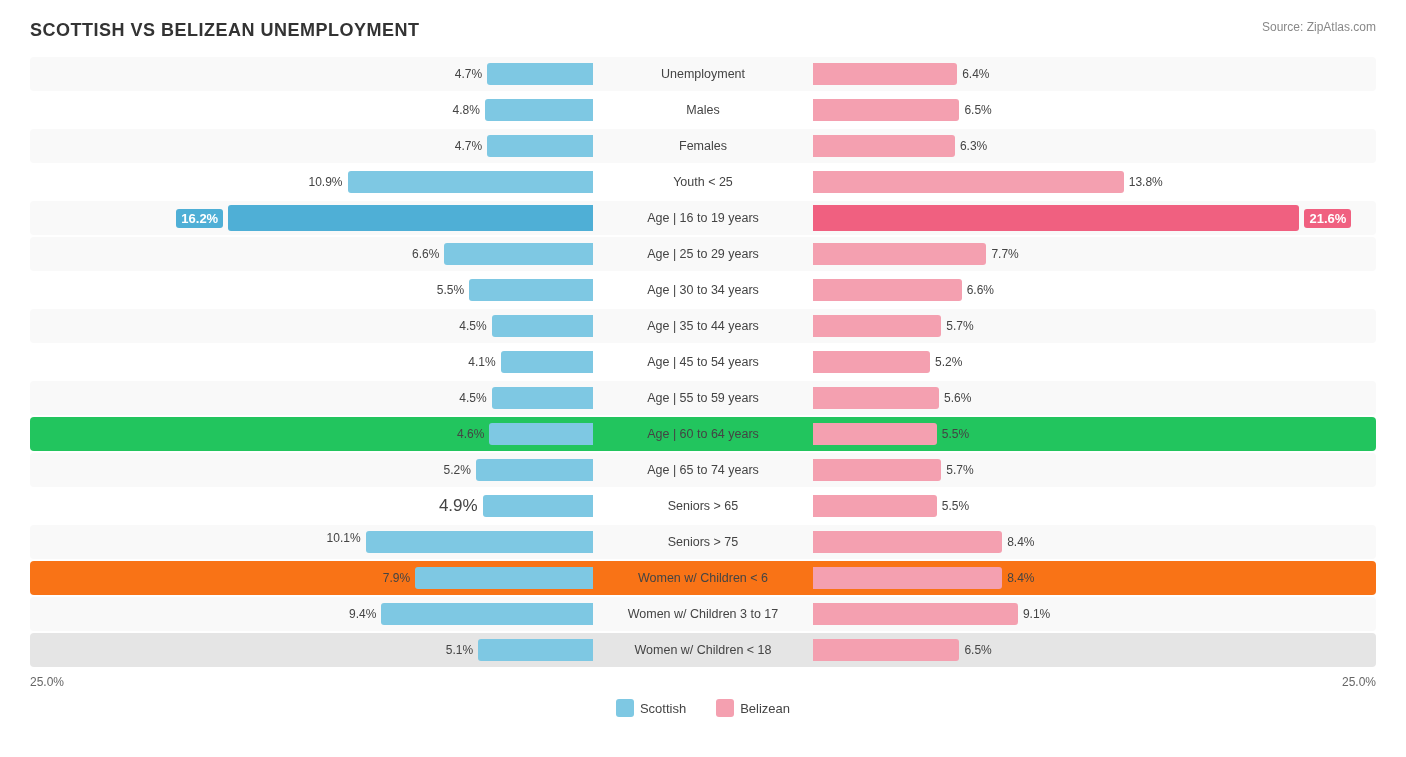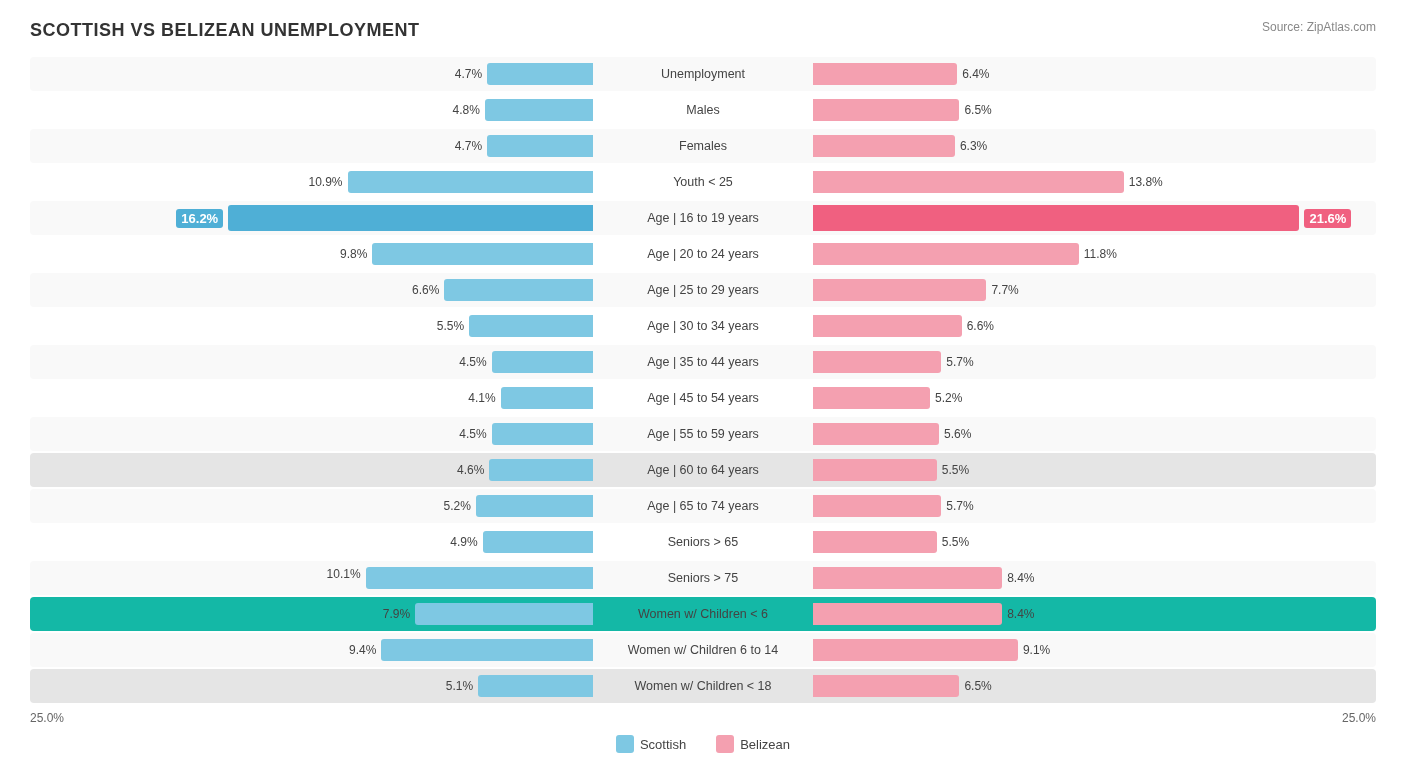--- a/index.html
+++ b/index.html
@@ -133,31 +133,20 @@
         <div style="width: calc(50% - 110px); display: flex; align-items: center; justify-content: flex-end;">
           <span style="font-size: 13px; font-weight: bold; color: rgb(255, 255, 255); background: rgb(79, 175, 214); padding: 2px 5px; border-radius: 3px; margin-right: 5px; white-space: nowrap; flex-shrink: 0;">16.2%</span>
           <div style="height: 26px; width: 64.8%; background: rgb(79, 175, 214); border-radius: 3px 0px 0px 3px; min-width: 2px; flex-shrink: 0; max-width: 100%;"></div>
         </div>
         <div style="width: 220px; text-align: center; font-size: 12.5px; color: rgb(68, 68, 68); flex-shrink: 0; z-index: 5; padding: 0px 5px;">Age | 16 to 19 years</div>
         <div style="width: calc(50% - 110px); display: flex; align-items: center; justify-content: flex-start;">
           <div style="height: 26px; width: 86.4%; background: rgb(240, 96, 128); border-radius: 0px 3px 3px 0px; min-width: 2px; flex-shrink: 0; max-width: 100%;"></div>
           <span style="font-size: 13px; font-weight: bold; color: rgb(255, 255, 255); background: rgb(240, 96, 128); padding: 2px 5px; border-radius: 3px; margin-left: 5px; white-space: nowrap; flex-shrink: 0;">21.6%</span>
         </div>
       </div>
-      <div style="display: flex; align-items: center; width: 100%; padding: 3px 0px; background: rgb(255, 255, 255); margin-bottom: 2px; border-radius: 4px; min-height: 34px;">
-        <div style="width: calc(50% - 110px); display: flex; align-items: center; justify-content: flex-end;">
-          <span style="font-size: 12px; color: rgb(68, 68, 68); margin-right: 5px; white-space: nowrap; flex-shrink: 0;">9.8%</span>
-          <div style="height: 22px; width: 39.2%; background: rgb(126, 200, 227); border-radius: 3px 0px 0px 3px; min-width: 2px; flex-shrink: 0; max-width: 100%;"></div>
-        </div>
-        <div style="width: 220px; text-align: center; font-size: 12.5px; color: rgb(68, 68, 68); flex-shrink: 0; z-index: 5; padding: 0px 5px;">Age | 20 to 24 years</div>
-        <div style="width: calc(50% - 110px); display: flex; align-items: center; justify-content: flex-start;">
-          <div style="height: 22px; width: 47.2%; background: rgb(244, 160, 176); border-radius: 0px 3px 3px 0px; min-width: 2px; flex-shrink: 0; max-width: 100%;"></div>
-          <span style="font-size: 12px; color: rgb(68, 68, 68); margin-left: 5px; white-space: nowrap; flex-shrink: 0;">11.8%</span>
-        </div>
-      </div>
       <div style="display: flex; align-items: center; width: 100%; padding: 3px 0px; background: rgb(249, 249, 249); margin-bottom: 2px; border-radius: 4px; min-height: 34px;">
         <div style="width: calc(50% - 110px); display: flex; align-items: center; justify-content: flex-end;">
           <span style="font-size: 12px; color: rgb(68, 68, 68); margin-right: 5px; white-space: nowrap; flex-shrink: 0;">6.6%</span>
           <div style="height: 22px; width: 26.4%; background: rgb(126, 200, 227); border-radius: 3px 0px 0px 3px; min-width: 2px; flex-shrink: 0; max-width: 100%;"></div>
         </div>
         <div style="width: 220px; text-align: center; font-size: 12.5px; color: rgb(68, 68, 68); flex-shrink: 0; z-index: 5; padding: 0px 5px;">Age | 25 to 29 years</div>
         <div style="width: calc(50% - 110px); display: flex; align-items: center; justify-content: flex-start;">
           <div style="height: 22px; width: 30.8%; background: rgb(244, 160, 176); border-radius: 0px 3px 3px 0px; min-width: 2px; flex-shrink: 0; max-width: 100%;"></div>
           <span style="font-size: 12px; color: rgb(68, 68, 68); margin-left: 5px; white-space: nowrap; flex-shrink: 0;">7.7%</span>
         </div>
@@ -199,21 +188,21 @@
         <div style="width: calc(50% - 110px); display: flex; align-items: center; justify-content: flex-end;">
           <span style="font-size: 12px; color: rgb(68, 68, 68); margin-right: 5px; white-space: nowrap; flex-shrink: 0;">4.5%</span>
           <div style="height: 22px; width: 18%; background: rgb(126, 200, 227); border-radius: 3px 0px 0px 3px; min-width: 2px; flex-shrink: 0; max-width: 100%;"></div>
         </div>
         <div style="width: 220px; text-align: center; font-size: 12.5px; color: rgb(68, 68, 68); flex-shrink: 0; z-index: 5; padding: 0px 5px;">Age | 55 to 59 years</div>
         <div style="width: calc(50% - 110px); display: flex; align-items: center; justify-content: flex-start;">
           <div style="height: 22px; width: 22.4%; background: rgb(244, 160, 176); border-radius: 0px 3px 3px 0px; min-width: 2px; flex-shrink: 0; max-width: 100%;"></div>
           <span style="font-size: 12px; color: rgb(68, 68, 68); margin-left: 5px; white-space: nowrap; flex-shrink: 0;">5.6%</span>
         </div>
       </div>
-      <div style="display: flex; align-items: center; width: 100%; padding: 3px 0px; background: #e5e5e5; margin-bottom: 2px; border-radius: 4px; min-height: 34px;">
+      <div style="display: flex; align-items: center; width: 100%; padding: 3px 0px; background: #22c55e; margin-bottom: 2px; border-radius: 4px; min-height: 34px;">
         <div style="width: calc(50% - 110px); display: flex; align-items: center; justify-content: flex-end;">
           <span style="font-size: 12px; color: rgb(68, 68, 68); margin-right: 5px; white-space: nowrap; flex-shrink: 0;">4.6%</span>
           <div style="height: 22px; width: 18.4%; background: rgb(126, 200, 227); border-radius: 3px 0px 0px 3px; min-width: 2px; flex-shrink: 0; max-width: 100%;"></div>
         </div>
         <div style="width: 220px; text-align: center; font-size: 12.5px; color: rgb(68, 68, 68); flex-shrink: 0; z-index: 5; padding: 0px 5px;">Age | 60 to 64 years</div>
         <div style="width: calc(50% - 110px); display: flex; align-items: center; justify-content: flex-start;">
           <div style="height: 22px; width: 22%; background: rgb(244, 160, 176); border-radius: 0px 3px 3px 0px; min-width: 2px; flex-shrink: 0; max-width: 100%;"></div>
           <span style="font-size: 12px; color: rgb(68, 68, 68); margin-left: 5px; white-space: nowrap; flex-shrink: 0;">5.5%</span>
         </div>
       </div>
@@ -223,57 +212,57 @@
           <div style="height: 22px; width: 20.8%; background: rgb(126, 200, 227); border-radius: 3px 0px 0px 3px; min-width: 2px; flex-shrink: 0; max-width: 100%;"></div>
         </div>
         <div style="width: 220px; text-align: center; font-size: 12.5px; color: rgb(68, 68, 68); flex-shrink: 0; z-index: 5; padding: 0px 5px;">Age | 65 to 74 years</div>
         <div style="width: calc(50% - 110px); display: flex; align-items: center; justify-content: flex-start;">
           <div style="height: 22px; width: 22.8%; background: rgb(244, 160, 176); border-radius: 0px 3px 3px 0px; min-width: 2px; flex-shrink: 0; max-width: 100%;"></div>
           <span style="font-size: 12px; color: rgb(68, 68, 68); margin-left: 5px; white-space: nowrap; flex-shrink: 0;">5.7%</span>
         </div>
       </div>
       <div style="display: flex; align-items: center; width: 100%; padding: 3px 0px; background: rgb(255, 255, 255); margin-bottom: 2px; border-radius: 4px; min-height: 34px;">
         <div style="width: calc(50% - 110px); display: flex; align-items: center; justify-content: flex-end;">
-          <span style="font-size: 12px; color: rgb(68, 68, 68); margin-right: 5px; white-space: nowrap; flex-shrink: 0;">4.9%</span>
+          <span style="font-size: 17px; color: rgb(68, 68, 68); margin-right: 5px; white-space: nowrap; flex-shrink: 0;">4.9%</span>
           <div style="height: 22px; width: 19.6%; background: rgb(126, 200, 227); border-radius: 3px 0px 0px 3px; min-width: 2px; flex-shrink: 0; max-width: 100%;"></div>
         </div>
         <div style="width: 220px; text-align: center; font-size: 12.5px; color: rgb(68, 68, 68); flex-shrink: 0; z-index: 5; padding: 0px 22px;">Seniors &gt; 65</div>
         <div style="width: calc(50% - 110px); display: flex; align-items: center; justify-content: flex-start;">
           <div style="height: 22px; width: 22%; background: rgb(244, 160, 176); border-radius: 0px 3px 3px 0px; min-width: 2px; flex-shrink: 0; max-width: 100%;"></div>
           <span style="font-size: 12px; color: rgb(68, 68, 68); margin-left: 5px; white-space: nowrap; flex-shrink: 0;">5.5%</span>
         </div>
       </div>
       <div style="display: flex; align-items: center; width: 100%; padding: 3px 0px; background: rgb(249, 249, 249); margin-bottom: 2px; border-radius: 4px; min-height: 34px;">
         <div style="width: calc(50% - 110px); display: flex; align-items: flex-start; justify-content: flex-end;">
           <span style="font-size: 12px; color: rgb(68, 68, 68); margin-right: 5px; white-space: nowrap; flex-shrink: 0;">10.1%</span>
           <div style="height: 22px; width: 40.4%; background: rgb(126, 200, 227); border-radius: 3px 0px 0px 3px; min-width: 2px; flex-shrink: 0; max-width: 100%;"></div>
         </div>
         <div style="width: 220px; text-align: center; font-size: 12.5px; color: rgb(68, 68, 68); flex-shrink: 0; z-index: 5; padding: 0px 5px;">Seniors &gt; 75</div>
         <div style="width: calc(50% - 110px); display: flex; align-items: center; justify-content: flex-start;">
           <div style="height: 22px; width: 33.6%; background: rgb(244, 160, 176); border-radius: 0px 3px 3px 0px; min-width: 2px; flex-shrink: 0; max-width: 100%;"></div>
           <span style="font-size: 12px; color: rgb(68, 68, 68); margin-left: 5px; white-space: nowrap; flex-shrink: 0;">8.4%</span>
         </div>
       </div>
-      <div style="display: flex; align-items: center; width: 100%; padding: 3px 0px; background: #14b8a6; margin-bottom: 2px; border-radius: 4px; min-height: 34px;">
+      <div style="display: flex; align-items: center; width: 100%; padding: 3px 0px; background: #f97316; margin-bottom: 2px; border-radius: 4px; min-height: 34px;">
         <div style="width: calc(50% - 110px); display: flex; align-items: center; justify-content: flex-end;">
           <span style="font-size: 12px; color: rgb(68, 68, 68); margin-right: 5px; white-space: nowrap; flex-shrink: 0;">7.9%</span>
           <div style="height: 22px; width: 31.6%; background: rgb(126, 200, 227); border-radius: 3px 0px 0px 3px; min-width: 2px; flex-shrink: 0; max-width: 100%;"></div>
         </div>
         <div style="width: 220px; text-align: center; font-size: 12.5px; color: rgb(68, 68, 68); flex-shrink: 0; z-index: 5; padding: 0px 5px;">Women w/ Children &lt; 6</div>
         <div style="width: calc(50% - 110px); display: flex; align-items: center; justify-content: flex-start;">
           <div style="height: 22px; width: 33.6%; background: rgb(244, 160, 176); border-radius: 0px 3px 3px 0px; min-width: 2px; flex-shrink: 0; max-width: 100%;"></div>
           <span style="font-size: 12px; color: rgb(68, 68, 68); margin-left: 5px; white-space: nowrap; flex-shrink: 0;">8.4%</span>
         </div>
       </div>
       <div style="display: flex; align-items: center; width: 100%; padding: 3px 0px; background: rgb(249, 249, 249); margin-bottom: 2px; border-radius: 4px; min-height: 34px;">
         <div style="width: calc(50% - 110px); display: flex; align-items: center; justify-content: flex-end;">
           <span style="font-size: 12px; color: rgb(68, 68, 68); margin-right: 5px; white-space: nowrap; flex-shrink: 0;">9.4%</span>
           <div style="height: 22px; width: 37.6%; background: rgb(126, 200, 227); border-radius: 3px 0px 0px 3px; min-width: 2px; flex-shrink: 0; max-width: 100%;"></div>
         </div>
-        <div style="width: 220px; text-align: center; font-size: 12.5px; color: rgb(68, 68, 68); flex-shrink: 0; z-index: 5; padding: 0px 5px;">Women w/ Children 6 to 14</div>
+        <div style="width: 220px; text-align: center; font-size: 12.5px; color: rgb(68, 68, 68); flex-shrink: 0; z-index: 5; padding: 0px 5px;">Women w/ Children 3 to 17</div>
         <div style="width: calc(50% - 110px); display: flex; align-items: center; justify-content: flex-start;">
           <div style="height: 22px; width: 36.4%; background: rgb(244, 160, 176); border-radius: 0px 3px 3px 0px; min-width: 2px; flex-shrink: 0; max-width: 100%;"></div>
           <span style="font-size: 12px; color: rgb(68, 68, 68); margin-left: 5px; white-space: nowrap; flex-shrink: 0;">9.1%</span>
         </div>
       </div>
       <div style="display: flex; align-items: center; width: 100%; padding: 3px 0px; background: #e5e5e5; margin-bottom: 2px; border-radius: 4px; min-height: 34px;">
         <div style="width: calc(50% - 110px); display: flex; align-items: center; justify-content: flex-end;">
           <span style="font-size: 12px; color: rgb(68, 68, 68); margin-right: 5px; white-space: nowrap; flex-shrink: 0;">5.1%</span>
           <div style="height: 22px; width: 20.4%; background: rgb(126, 200, 227); border-radius: 3px 0px 0px 3px; min-width: 2px; flex-shrink: 0; max-width: 100%;"></div>
         </div>

